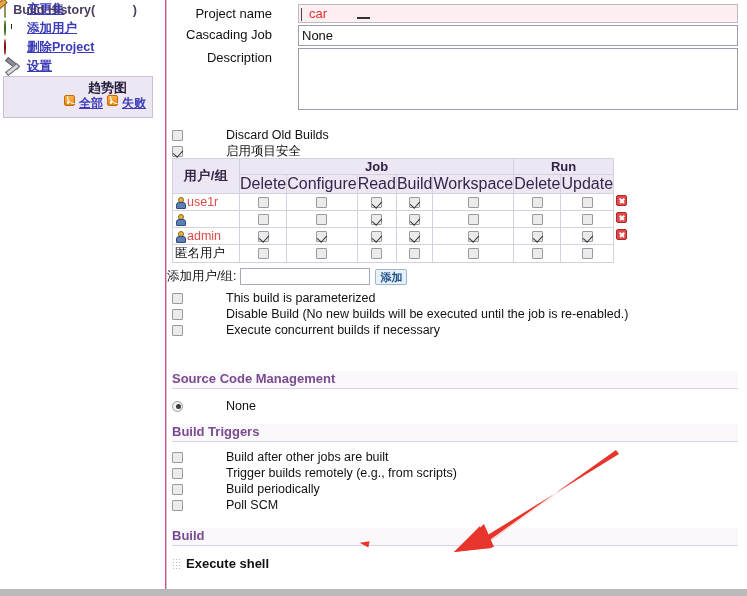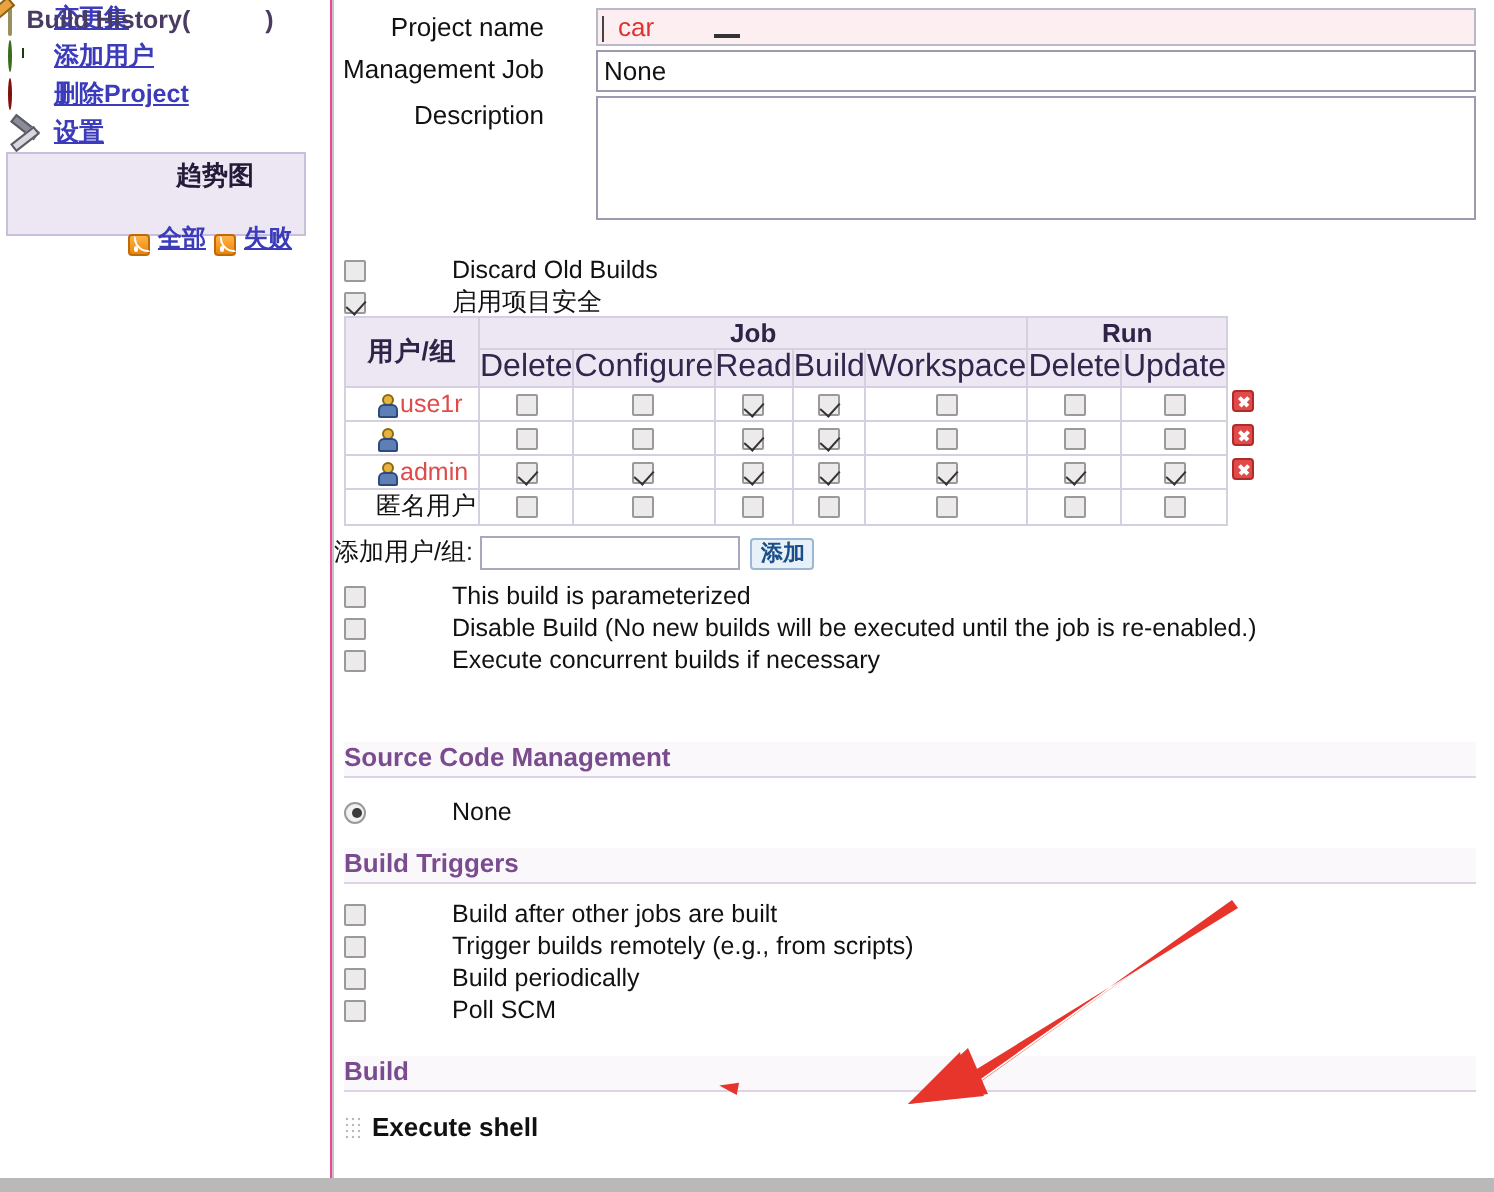--- a/index.html
+++ b/index.html
@@ -87,22 +87,22 @@
     position: absolute; left: 0; top: 2px; width: 150px;
     text-align: center; font-weight: bold; font-size: 12.5px;
     color: #4a3b63; white-space: nowrap;
   }
   #bh-trend {
     position: absolute; left: 88px; top: 79px;
     font-weight: bold; font-size: 13px; color: #241a3a;
     white-space: nowrap;
   }
   #bh-feeds {
-    position: absolute; right: 6px; top: 34px;
-    display: flex; align-items: flex-end; gap: 4px;
+    position: absolute; right: 6px; top: 18px;
+    display: flex; align-items: flex-start; gap: 4px;
   }
   .rss-ico {
     width: 11px; height: 11px; border-radius: 2px;
     background: linear-gradient(#ffb347, #e8850d);
     border: 1px solid #c06a05; position: relative;
   }
   .rss-ico:after {
     content: ""; position: absolute; left: 1.5px; bottom: 1.5px;
     width: 2.5px; height: 2.5px; border-radius: 50%; background: #fff;
     box-shadow: 0 0 0 0 #fff;
@@ -203,21 +203,21 @@
     text-align: center;
     font-size: 16px;
     white-space: nowrap;
   }
   #perm-table th.grouphead { height: 16px; font-size: 13px; }
   #perm-table th.subhead { height: 16px; font-weight: normal; color: #33264d; padding: 0 0px; }
   #perm-table th.usercol {
     width: 67px; font-size: 13px; letter-spacing: 0.5px;
   }
   #perm-table td.namecell {
-    background: #fff; height: 17px; padding-left: 15px;
+    background: #fff; height: 17px; padding-left: 2px;
     white-space: nowrap; position: relative;
   }
   .uico {
     display: inline-block; width: 10px; height: 11px;
     vertical-align: -2px; margin-right: 2px; position: relative;
   }
   .uico:before {
     content: ""; position: absolute; left: 3px; top: 0;
     width: 4px; height: 4px; border-radius: 50%;
     background: #e8b33d; border: 1px solid #8a6a10;
@@ -352,21 +352,21 @@
     <div class="frow" style="margin-top:4px">
       <div class="flabel">Project name</div>
       <div class="fname-input">
         <span class="caret"></span>
         <span class="val">car</span>
         <span class="und"></span>
       </div>
     </div>
 
     <div class="frow" style="margin-top:2px">
-      <div class="flabel">Management Job</div>
+      <div class="flabel">Cascading Job</div>
       <div class="fselect">None</div>
     </div>
 
     <div class="frow" style="margin-top:2px">
       <div class="flabel">Description</div>
       <div class="ftextarea"></div>
     </div>
 
     <div style="height:16px"></div>
 

